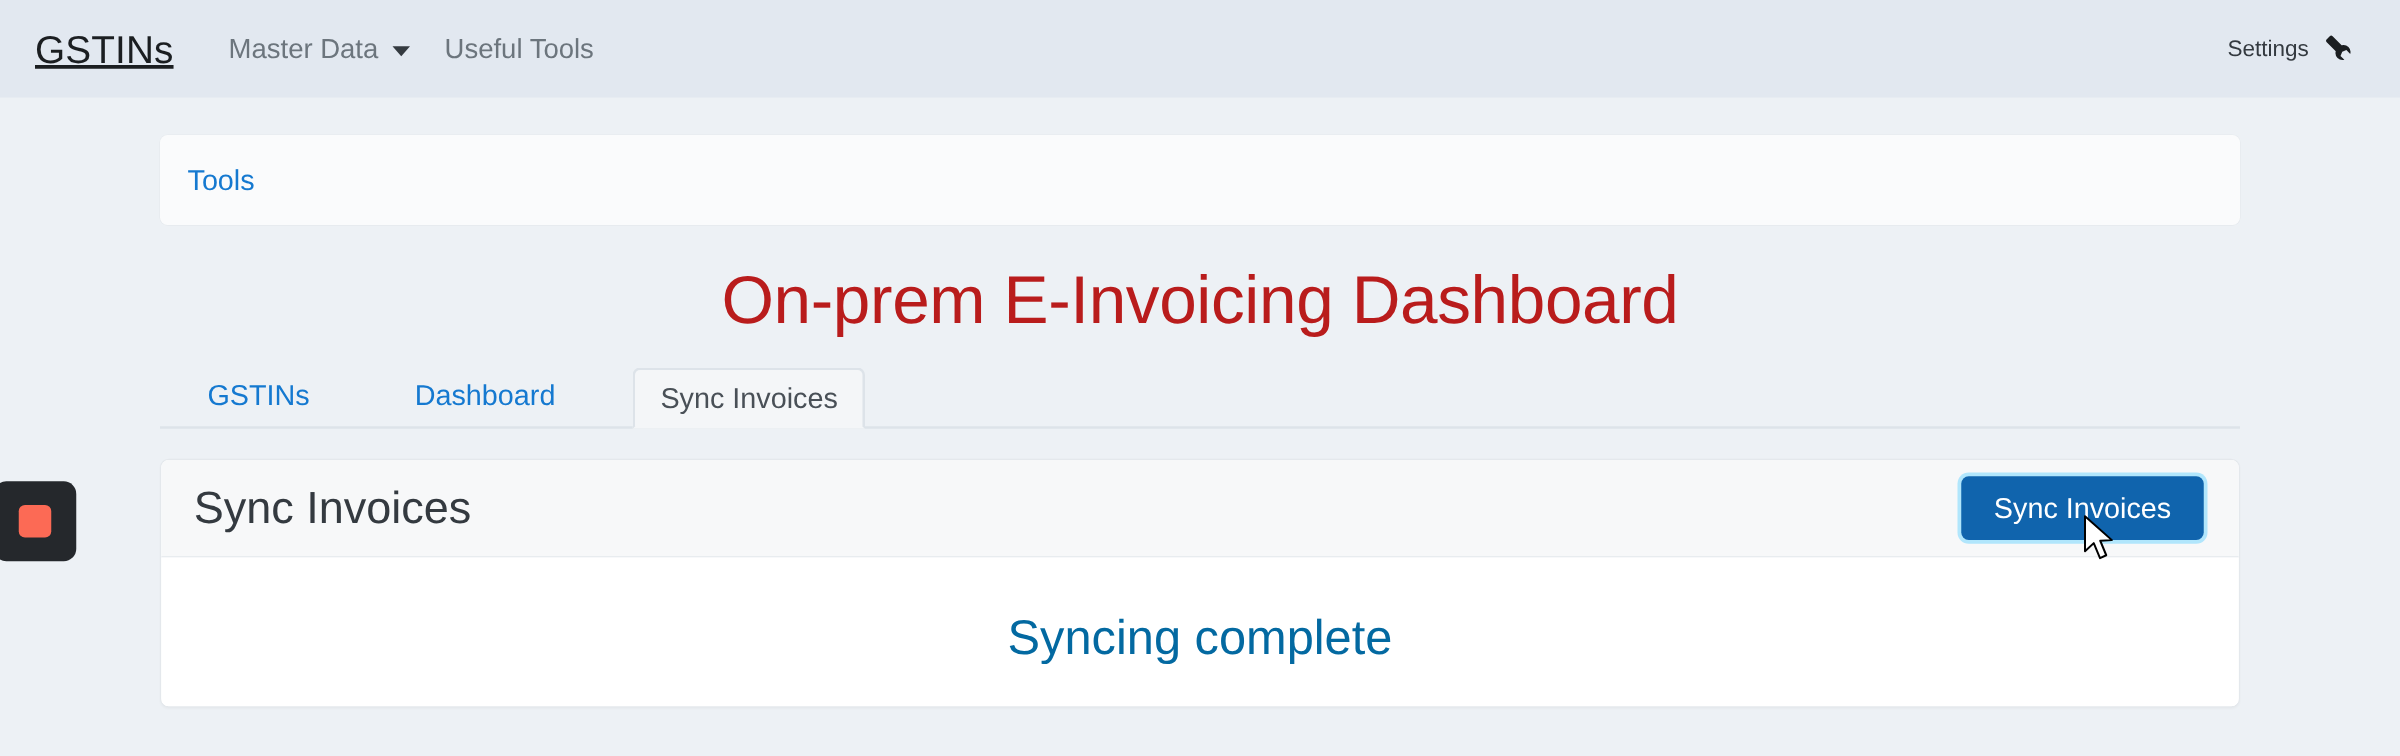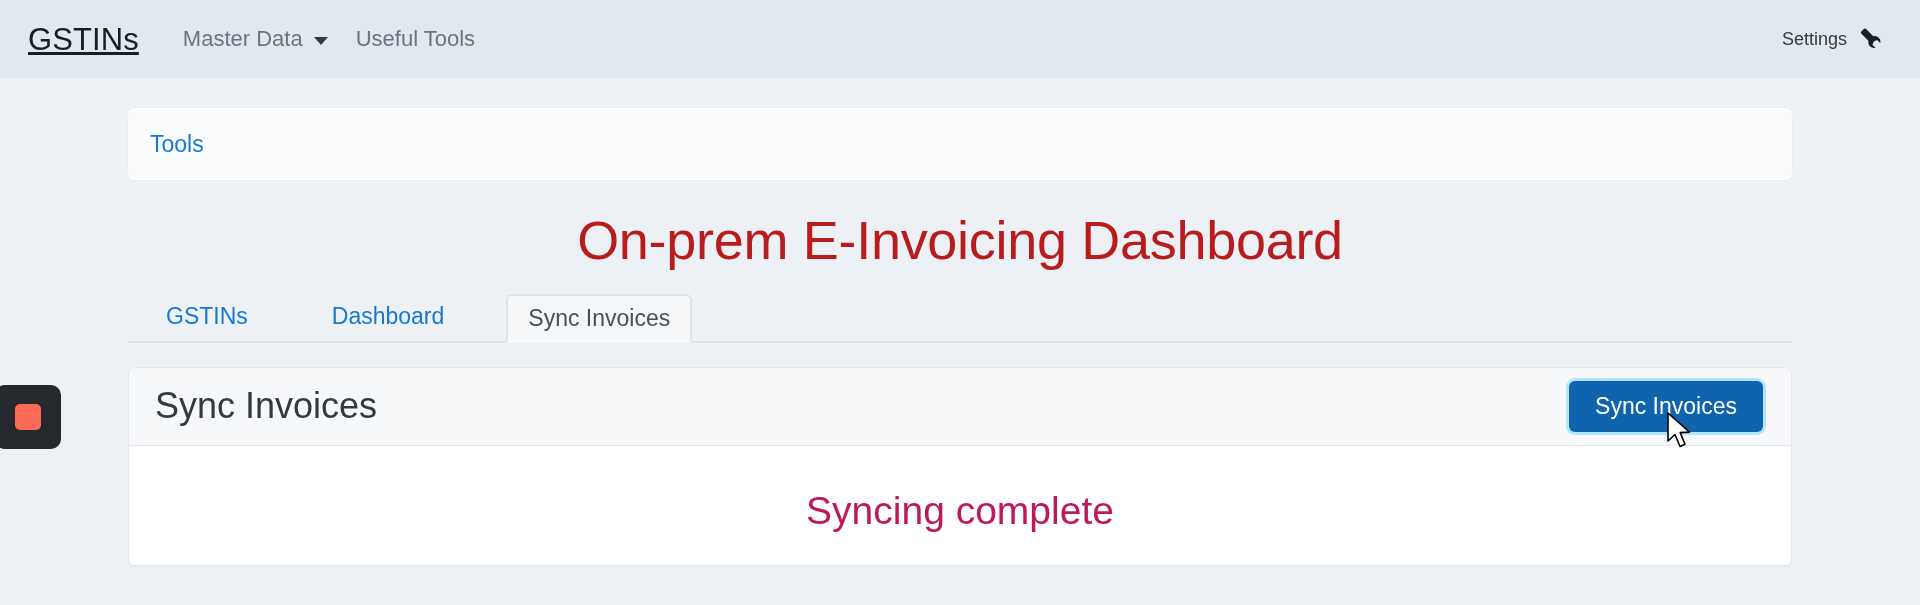--- a/index.html
+++ b/index.html
@@ -205,21 +205,21 @@
   .card-body {
     height: 119px;
     display: flex;
     align-items: center;
     justify-content: center;
     background: #ffffff;
   }
 
   .status-message {
     font-size: 39px;
-    color: #be185d;
+    color: #0369a1;
     font-weight: 400;
     line-height: 1;
     margin-top: 11px;
   }
 
   
   .recorder-widget {
     position: absolute;
     left: -5px;
     top: 385px;

